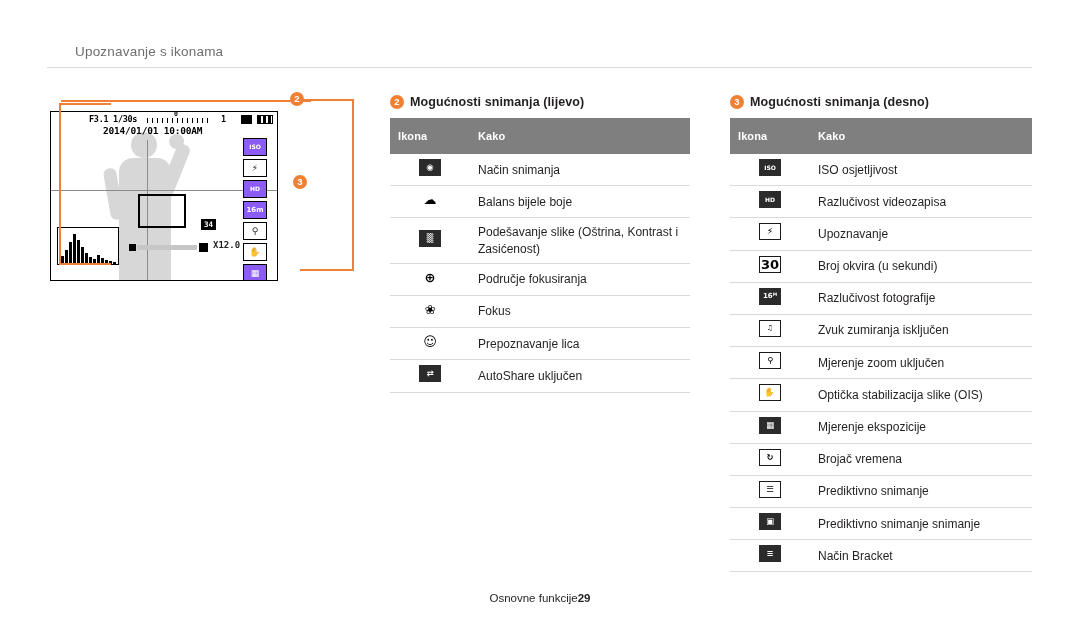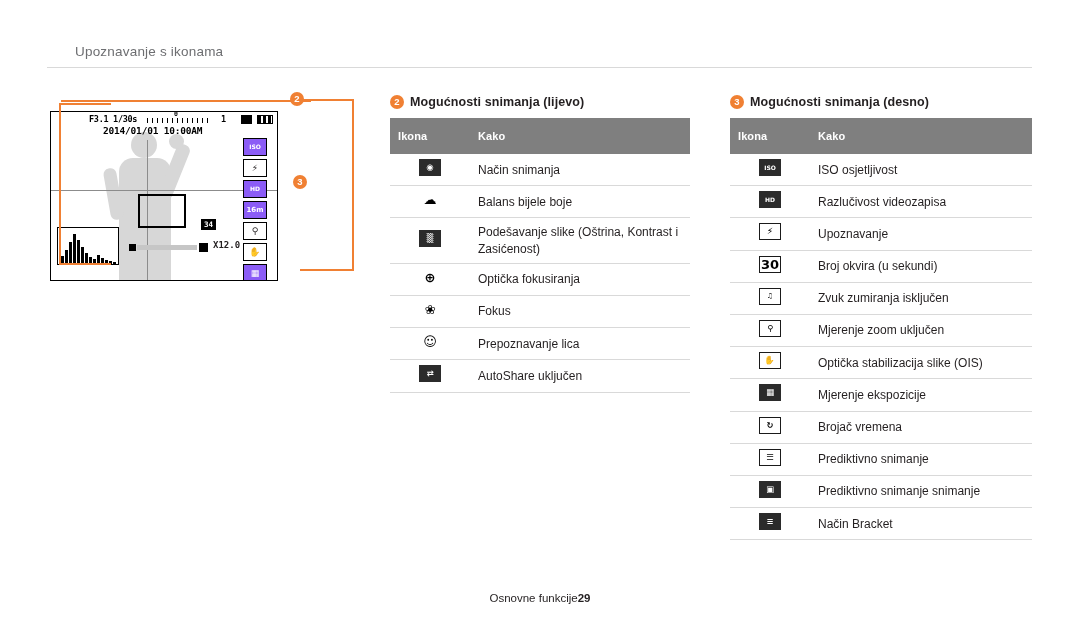--- a/index.html
+++ b/index.html
@@ -538,21 +538,21 @@
       <tr>
         <td class="c1"><span class="cellicon plain">☁</span></td>
         <td>Balans bijele boje</td>
       </tr>
       <tr>
         <td class="c1"><span class="cellicon dark">▒</span></td>
         <td>Podešavanje slike (Oštrina, Kontrast i Zasićenost)</td>
       </tr>
       <tr>
         <td class="c1"><span class="cellicon plain">⊕</span></td>
-        <td>Optička fokusiranja</td>
+        <td>Područje fokusiranja</td>
       </tr>
       <tr>
         <td class="c1"><span class="cellicon plain">❀</span></td>
         <td>Fokus</td>
       </tr>
       <tr>
         <td class="c1"><span class="cellicon plain">☺</span></td>
         <td>Prepoznavanje lica</td>
       </tr>
       <tr>
@@ -586,20 +586,24 @@
       </tr>
       <tr>
         <td class="c1"><span class="cellicon">⚡</span></td>
         <td>Upoznavanje</td>
       </tr>
       <tr>
         <td class="c1"><span class="cellicon" style="font-size:13px">30</span></td>
         <td>Broj okvira (u sekundi)</td>
       </tr>
       <tr>
+        <td class="c1"><span class="cellicon dark" style="font-size:7px">16ᴹ</span></td>
+        <td>Razlučivost fotografije</td>
+      </tr>
+      <tr>
         <td class="c1"><span class="cellicon" style="font-size:7px">♫</span></td>
         <td>Zvuk zumiranja isključen</td>
       </tr>
       <tr>
         <td class="c1"><span class="cellicon">⚲</span></td>
         <td>Mjerenje zoom uključen</td>
       </tr>
       <tr>
         <td class="c1"><span class="cellicon">✋</span></td>
         <td>Optička stabilizacija slike (OIS)</td>

